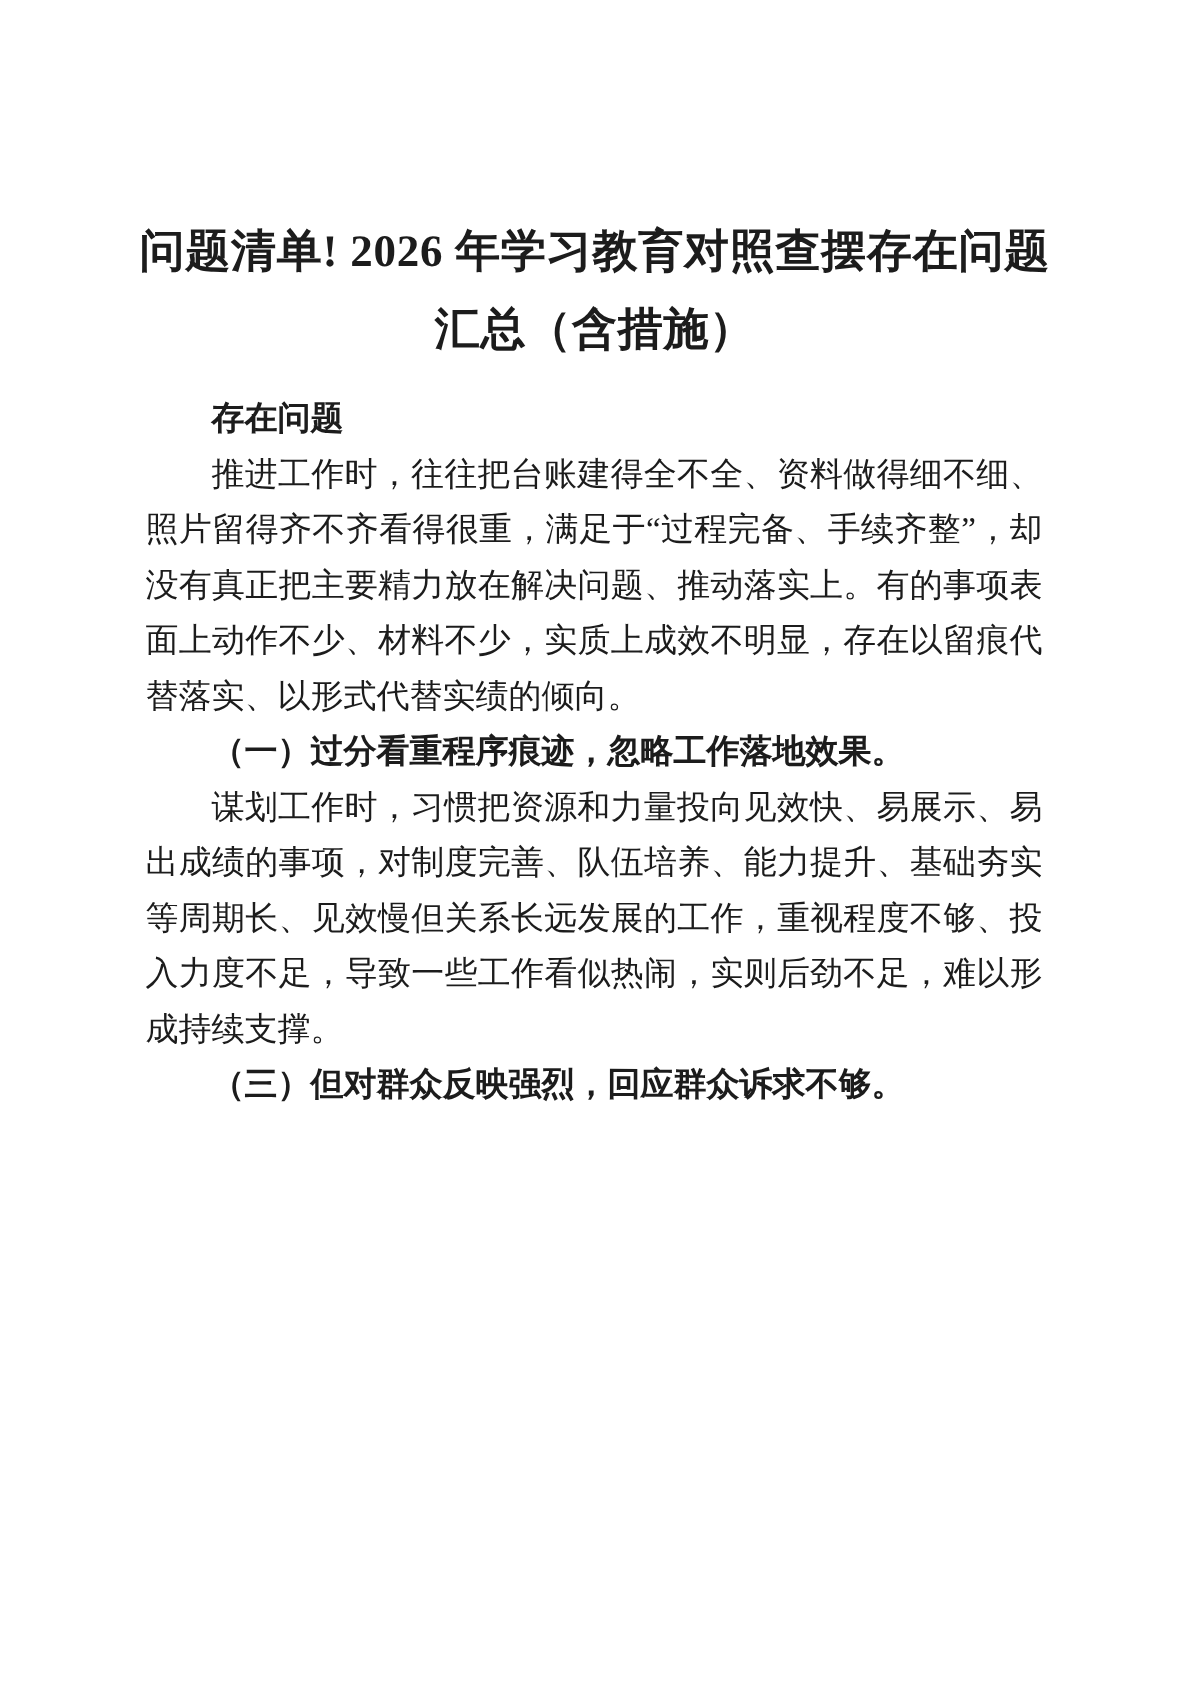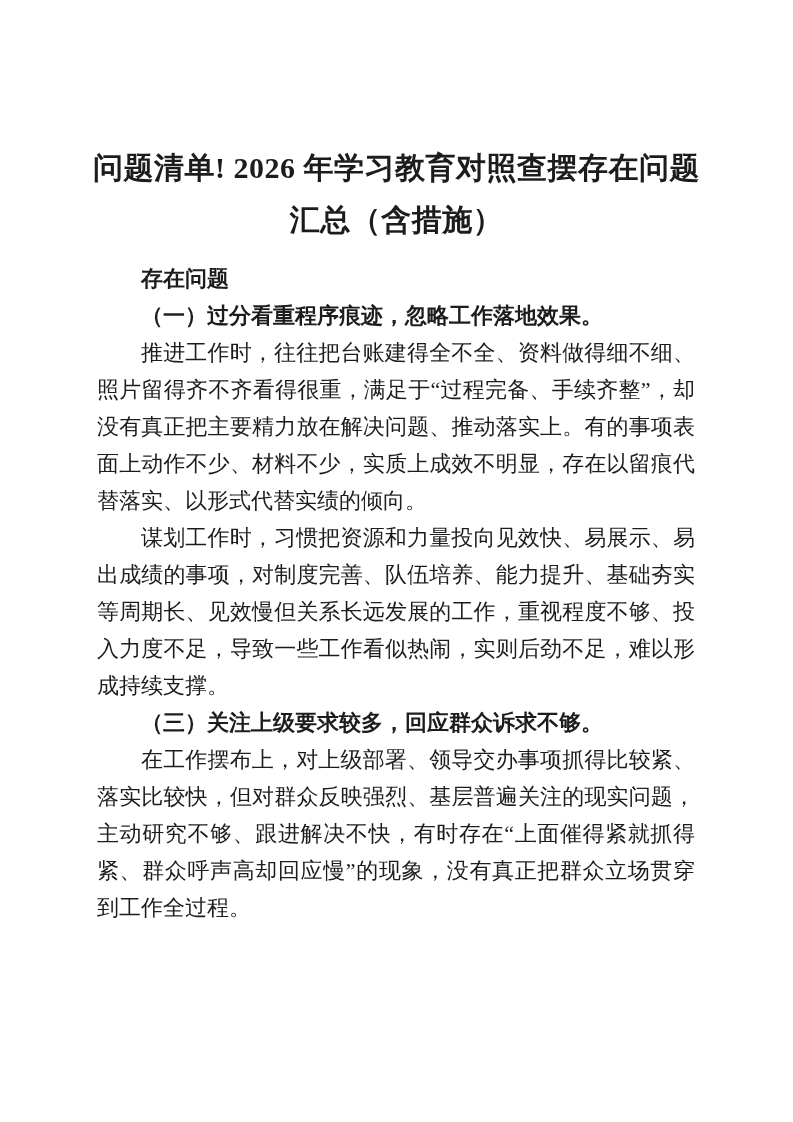--- a/index.html
+++ b/index.html
@@ -67,25 +67,24 @@
 </head>
 <body>
 
 <div class="page">
 
   <h1 class="doc-title">问题清单! 2026 年学习教育对照查摆存在问题汇总（含措施）</h1>
 
   <div class="doc-body">
     <h2 class="section-heading">存在问题</h2>
     <div id="paragraph-list">
+        <p class="para">推进工作时，往往把台账建得全不全、资料做得细不细、照片留得齐不齐看得很重，满足于“过程完备、手续齐整”，却没有真正把主要精力放在解决问题、推动落实上。有的事项表面上动作不少、材料不少，实质上成效不明显，存在以留痕代替落实、以形式代替实绩的倾向。</p>
         <p class="para subheading">（一）过分看重程序痕迹，忽略工作落地效果。</p>
-        <p class="para">推进工作时，往往把台账建得全不全、资料做得细不细、照片留得齐不齐看得很重，满足于“过程完备、手续齐整”，却没有真正把主要精力放在解决问题、推动落实上。有的事项表面上动作不少、材料不少，实质上成效不明显，存在以留痕代替落实、以形式代替实绩的倾向。</p>
         <p class="para">谋划工作时，习惯把资源和力量投向见效快、易展示、易出成绩的事项，对制度完善、队伍培养、能力提升、基础夯实等周期长、见效慢但关系长远发展的工作，重视程度不够、投入力度不足，导致一些工作看似热闹，实则后劲不足，难以形成持续支撑。</p>
-        <p class="para subheading">（三）关注上级要求较多，回应群众诉求不够。</p>
-        <p class="para">在工作摆布上，对上级部署、领导交办事项抓得比较紧、落实比较快，但对群众反映强烈、基层普遍关注的现实问题，主动研究不够、跟进解决不快，有时存在“上面催得紧就抓得紧、群众呼声高却回应慢”的现象，没有真正把群众立场贯穿到工作全过程。</p>
+        <p class="para subheading">（三）但对群众反映强烈，回应群众诉求不够。</p>
       </div>
   </div>
 
   <div class="page-footer">
     <span class="dash left">—</span><span class="num">1</span><span class="dash right">—</span>
   </div>
 
 </div>
 
 </body></html>

